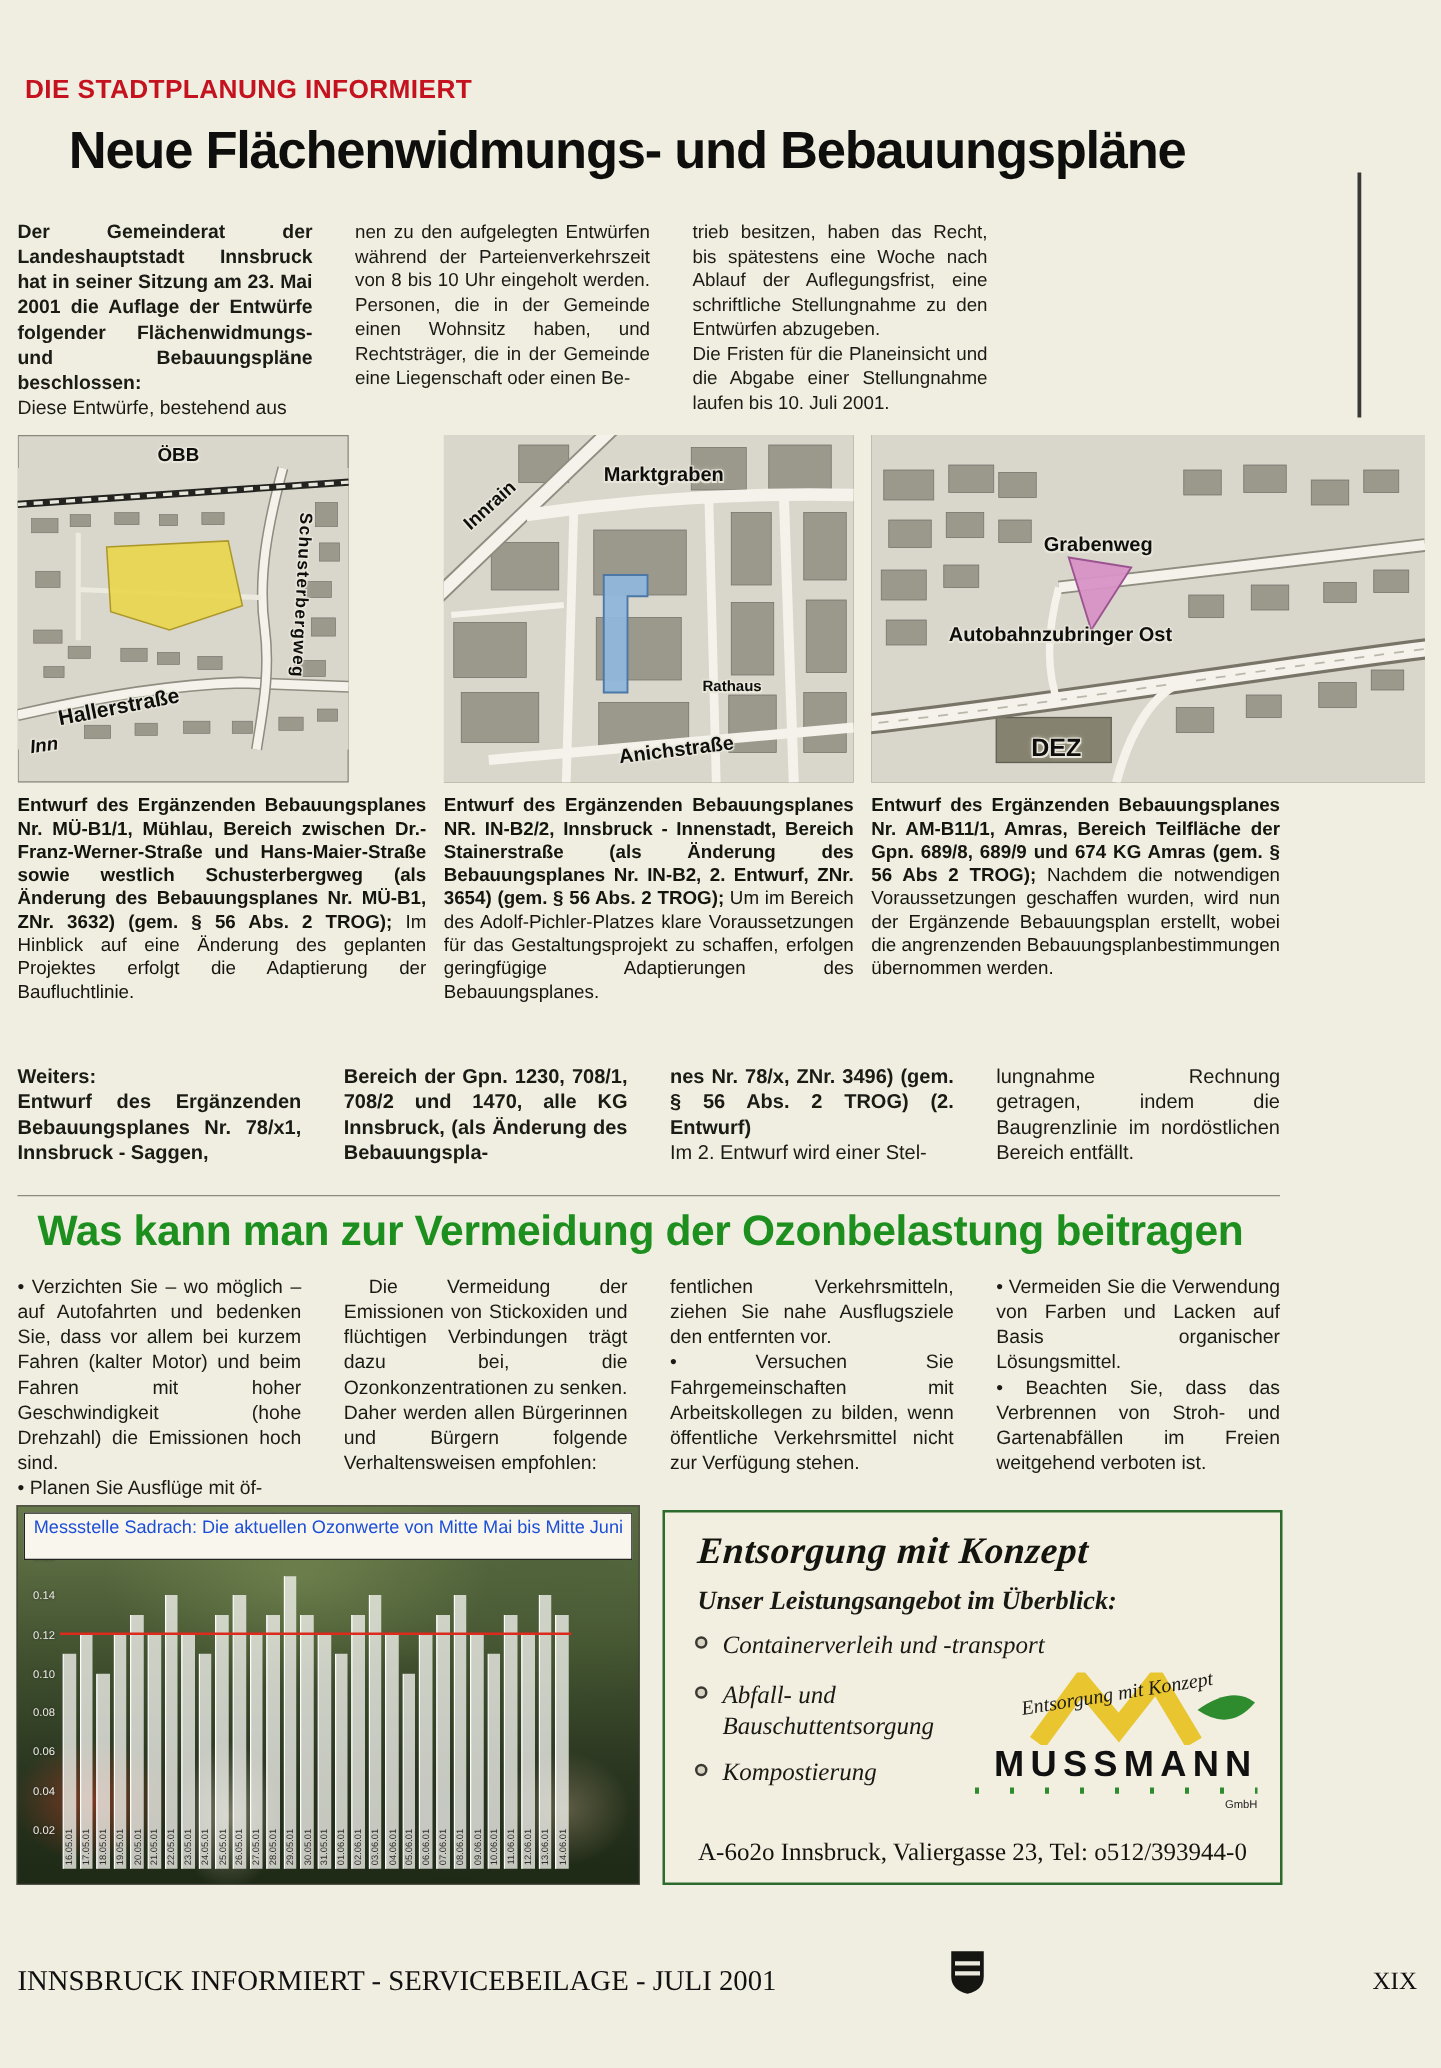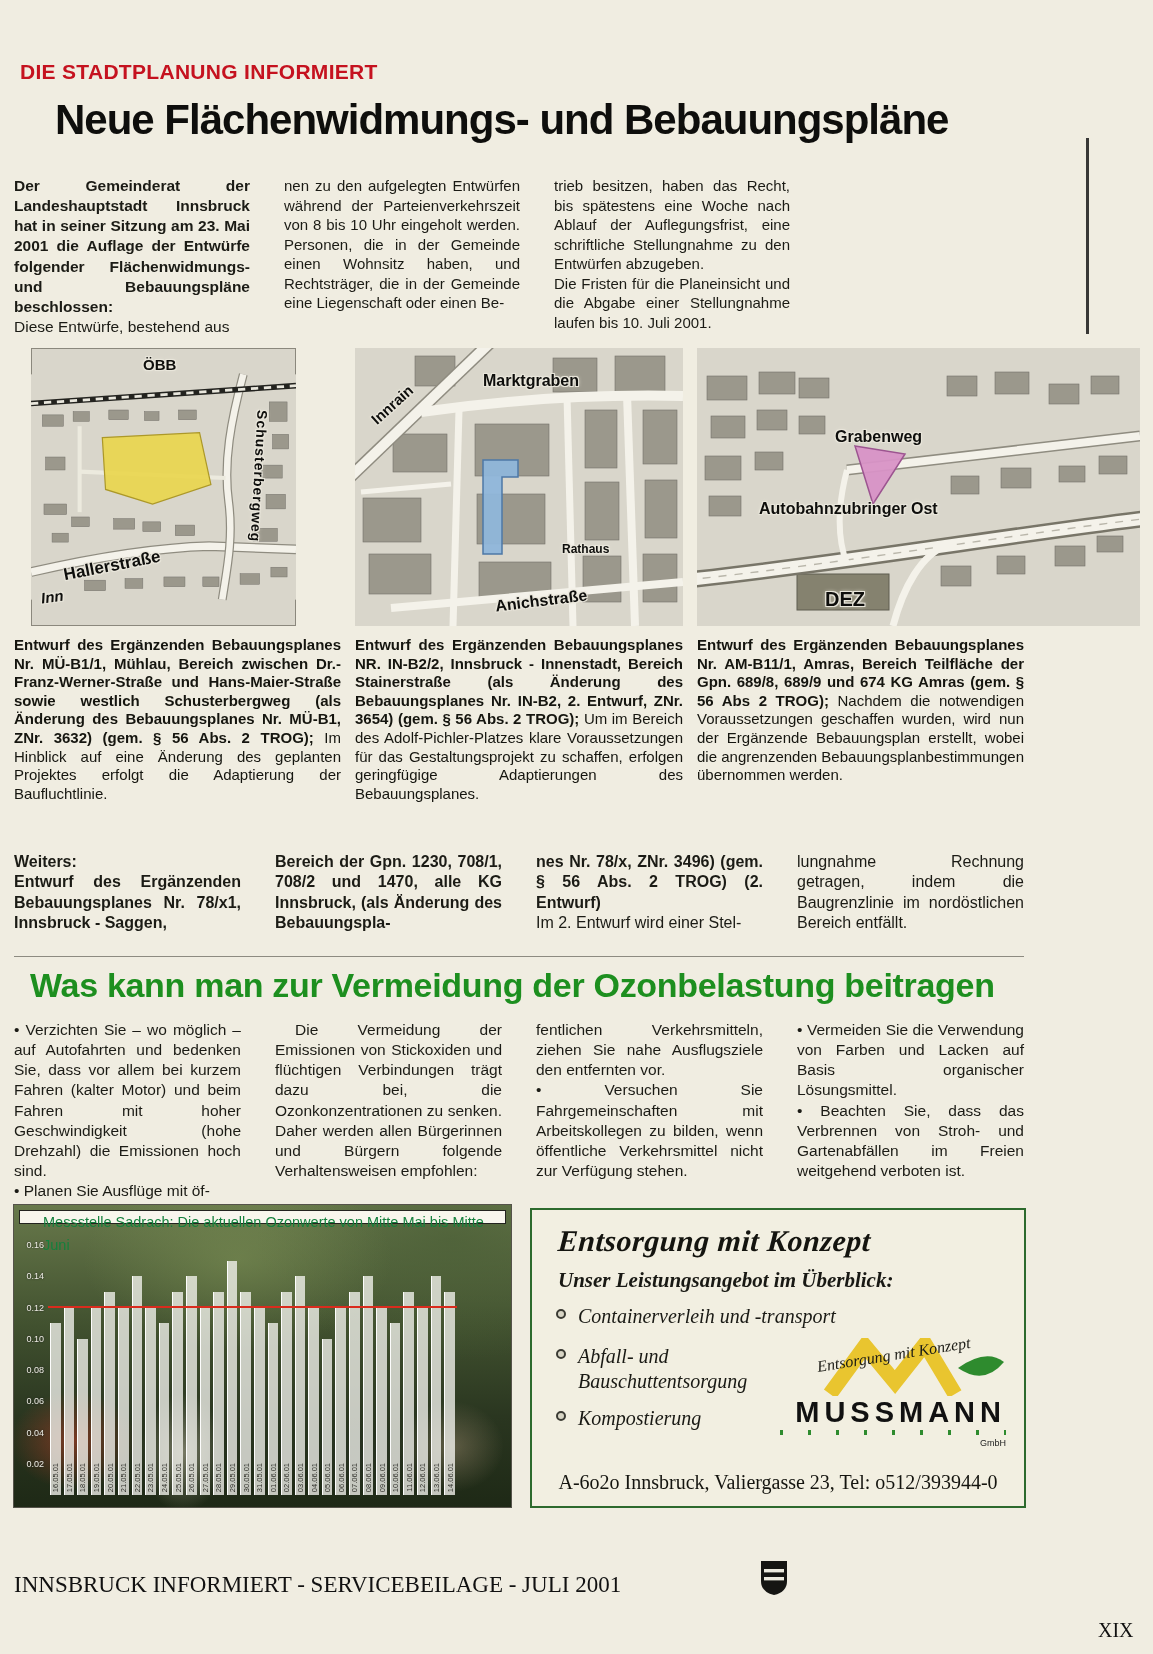--- a/index.html
+++ b/index.html
@@ -41,22 +41,22 @@
   .photo{position:absolute;left:14px;top:1205px;width:497px;height:302px;overflow:hidden;background:#27331e;box-shadow:0 0 0 1px #55534a;}
   .photo-bg{position:absolute;inset:0;
     background:
       radial-gradient(90px 70px at 12% 78%, rgba(190,62,40,.55), transparent 70%),
       radial-gradient(60px 85px at 34% 82%, rgba(222,212,190,.45), transparent 70%),
       radial-gradient(75px 65px at 88% 80%, rgba(200,170,140,.35), transparent 70%),
       radial-gradient(70px 60px at 70% 84%, rgba(40,50,35,.9), transparent 70%),
       radial-gradient(220px 130px at 45% 18%, rgba(125,145,85,.55), transparent 70%),
       radial-gradient(280px 170px at 88% 12%, rgba(75,95,55,.7), transparent 70%),
       linear-gradient(180deg,#68794b 0%,#41512f 40%,#2a3620 70%,#1e2916 100%);}
-  .photo-title{position:absolute;left:5px;top:5px;right:5px;height:14px;background:#f8f6ed;border:1px solid #23231f;
-    font-size:14.5px;line-height:23px;padding-left:23px;color:#15803d;}
+  .photo-title{position:absolute;left:5px;top:5px;right:5px;height:38px;background:#f8f6ed;border:1px solid #23231f;
+    font-size:14.5px;line-height:23px;padding-left:7px;color:#1d4ed8;}
   .oz-yaxis{position:absolute;left:0;top:40px;bottom:12px;width:34px;}
   .oz-tick{position:absolute;right:4px;transform:translateY(50%);font-size:9px;color:#eeede4;text-shadow:0 0 2px #222;}
   .oz-bars{position:relative;position:absolute;left:36px;right:56px;top:40px;bottom:12px;display:flex;align-items:flex-end;gap:3px;}
   .oz-bar{flex:1;min-width:0;background:rgba(243,243,238,.78);box-shadow:inset 1px 0 0 rgba(255,255,255,.95);position:relative;}
   .oz-bar-date{position:absolute;left:50%;bottom:3px;writing-mode:vertical-rl;transform:translateX(-50%) rotate(180deg);
     font-size:7.5px;color:#2e2e28;white-space:nowrap;}
   .oz-threshold{position:absolute;left:-2px;right:-2px;height:2px;background:#da2b1d;z-index:3;}
 
   
   .ad{position:absolute;left:530px;top:1208px;width:496px;height:300px;border:2px solid #2d6a2d;background:#f2efe1;}
@@ -67,40 +67,40 @@
   .ad-bullet{position:absolute;left:-22px;top:5px;width:10px;height:10px;border:2px solid #3a3a33;border-radius:50%;background:#d8d5c5;}
   .ad-logo{position:absolute;right:12px;top:128px;width:252px;height:112px;}
   .ad-logo-name{position:absolute;right:6px;top:58px;font-size:29px;font-weight:700;letter-spacing:5px;color:#111;}
   .ad-grass{position:absolute;right:6px;top:92px;width:226px;height:5px;
     background:repeating-linear-gradient(90deg,#2e8b2e 0 3px,transparent 3px 28px);}
   .ad-gmbh{position:absolute;right:6px;top:100px;font-size:9px;color:#222;}
   .ad-address{position:absolute;left:0;right:0;bottom:12px;text-align:center;font-family:"Liberation Serif",serif;font-size:20px;color:#14140f;}
 
   .footer-left{position:absolute;left:14px;top:1572px;font-family:"Liberation Serif",serif;font-size:23px;color:#111;}
   .footer-shield{position:absolute;left:760px;top:1560px;width:28px;height:36px;}
-  .footer-page{position:absolute;left:1098px;top:1574px;font-family:"Liberation Serif",serif;font-size:20px;color:#111;margin-top:45px;}
+  .footer-page{position:absolute;left:1098px;top:1574px;font-family:"Liberation Serif",serif;font-size:20px;color:#111;}
 </style>
 </head>
 <body>
 
 <div class="sheet">
 
   <div class="scan-edge"></div>
 
   <div class="kicker">DIE STADTPLANUNG INFORMIERT</div>
   <h1 class="headline">Neue Flächenwidmungs- und Bebauungspläne</h1>
 
   <section class="textcols intro">
     <p class="col"><b>Der Gemeinderat der Landeshauptstadt Innsbruck hat in seiner Sitzung am 23. Mai 2001 die Auflage der Entwürfe folgender Flächenwidmungs- und Bebauungspläne beschlossen:</b><span class="block">Diese Entwürfe, bestehend aus</span></p>
     <p class="col">nen zu den aufgelegten Entwürfen während der Parteienverkehrszeit von 8 bis 10 Uhr eingeholt werden. Personen, die in der Gemeinde einen Wohnsitz haben, und Rechtsträger, die in der Gemeinde eine Liegenschaft oder einen Be-</p>
     <p class="col prewrap">trieb besitzen, haben das Recht, bis spätestens eine Woche nach Ablauf der Auflegungsfrist, eine schriftliche Stellungnahme zu den Entwürfen abzugeben.
 Die Fristen für die Planeinsicht und die Abgabe einer Stellungnahme laufen bis 10. Juli 2001.</p>
   </section>
 
-  <div class="map" style="left:31px;width:265px;">
+  <div class="map" style="left:14px;width:265px;">
     <svg viewBox="0 0 327 278">
       <rect width="327" height="278" fill="#d9d6cb"></rect>
       <g fill="#9b988c" stroke="#73706a" stroke-width="0.6">
         <rect x="14" y="50" width="26" height="14"></rect>
           <rect x="52" y="46" width="20" height="12"></rect>
         <rect x="96" y="44" width="24" height="12"></rect>
           <rect x="140" y="46" width="18" height="11"></rect>
         <rect x="182" y="44" width="22" height="12"></rect>
           <rect x="294" y="34" width="22" height="24"></rect>
         <rect x="298" y="74" width="20" height="18"></rect>

